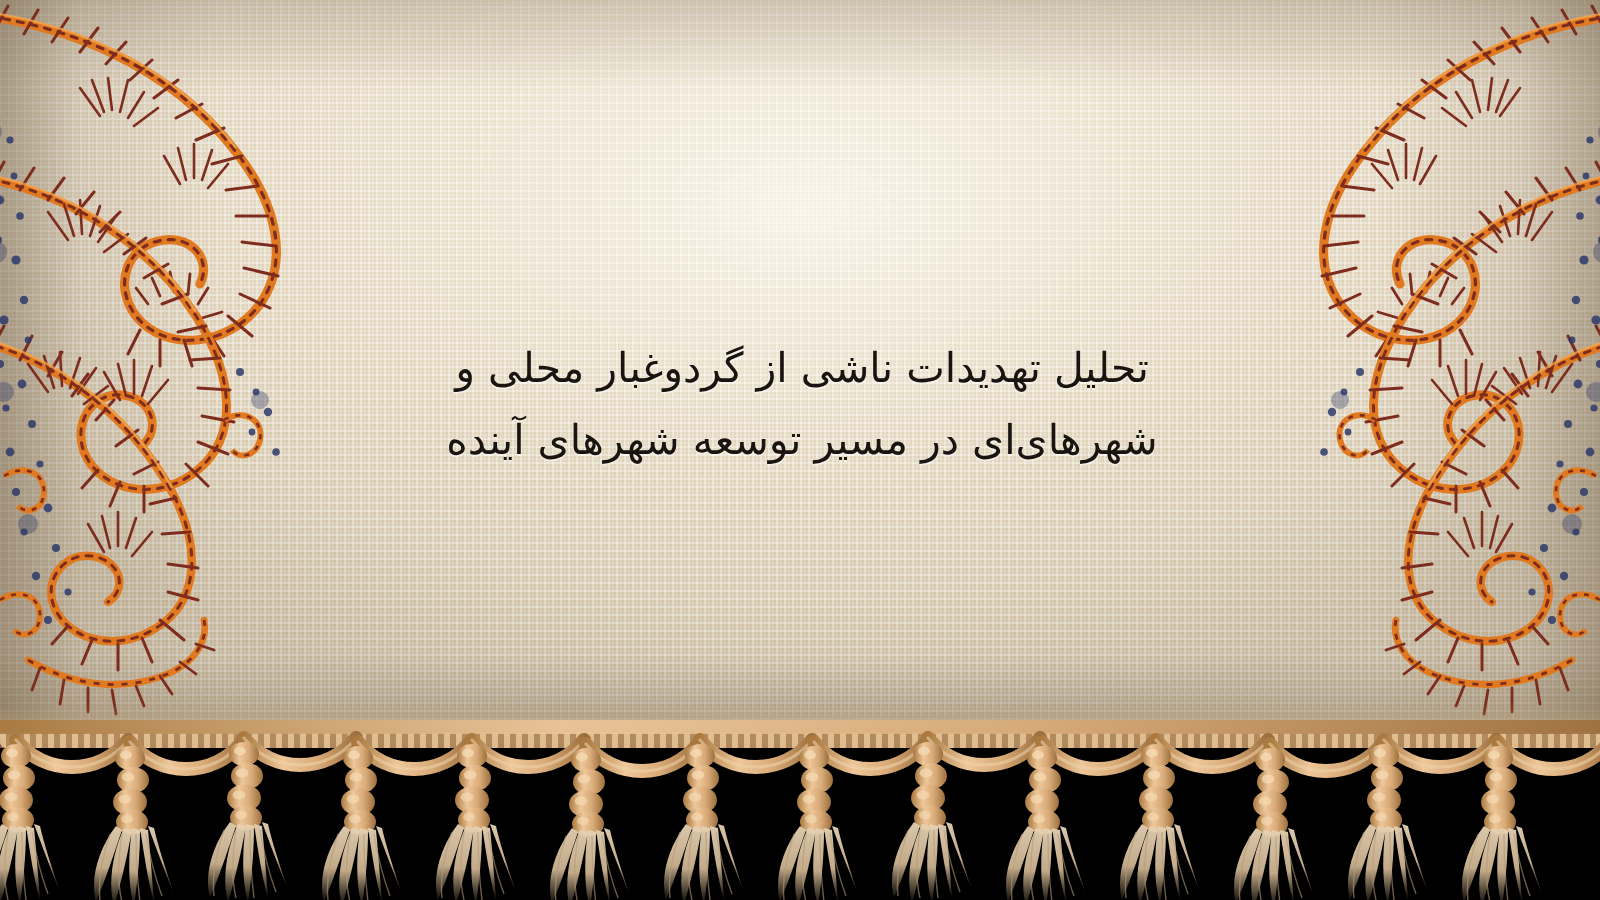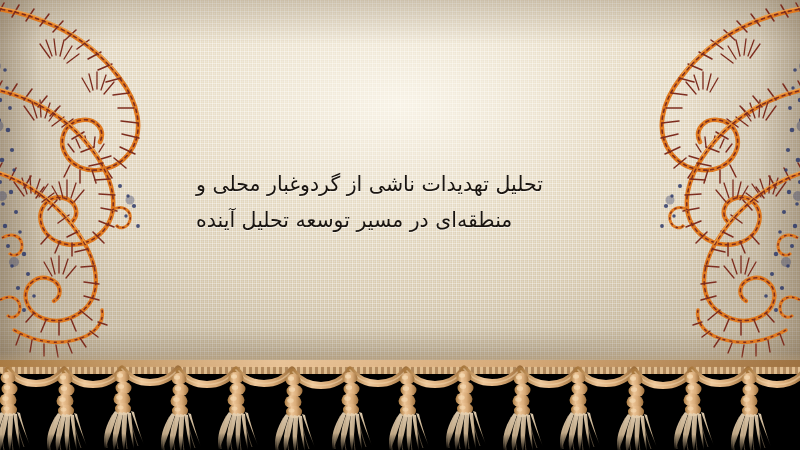--- a/index.html
+++ b/index.html
@@ -73,21 +73,21 @@
 
   
   #fringe{
     position:absolute;left:0;top:360px;width:800px;height:90px;
   }
   #fringe svg{display:block;width:100%;height:100%;}
 
   
   #title-block{
     position:absolute;left:196px;top:166px;width:410px;
-    text-align:left;
+    text-align:center;
     direction:rtl;
   }
   .title-line{
     font-family:"DejaVu Sans", sans-serif;
     font-size:20.5px;
     line-height:36px;
     font-weight:400;
     color:#191410;
     letter-spacing:0px;
     white-space:nowrap;
@@ -329,16 +329,16 @@
         <use href="#tassel" x="578" y="4"></use>
         <use href="#tassel" x="635" y="6"></use>
         <use href="#tassel" x="692" y="4"></use>
         <use href="#tassel" x="749" y="5"></use>
       </g>
     </svg>
   </div>
 
   <div id="title-block">
     <div class="title-line">تحلیل تهدیدات ناشی از گردوغبار محلی و</div>
-    <div class="title-line">منطقه‌ای در مسیر توسعه تحلیل آینده</div>
+    <div class="title-line">شهرهای‌ای در مسیر توسعه شهرهای آینده</div>
   </div>
 
 </div>
 
 </body></html>

